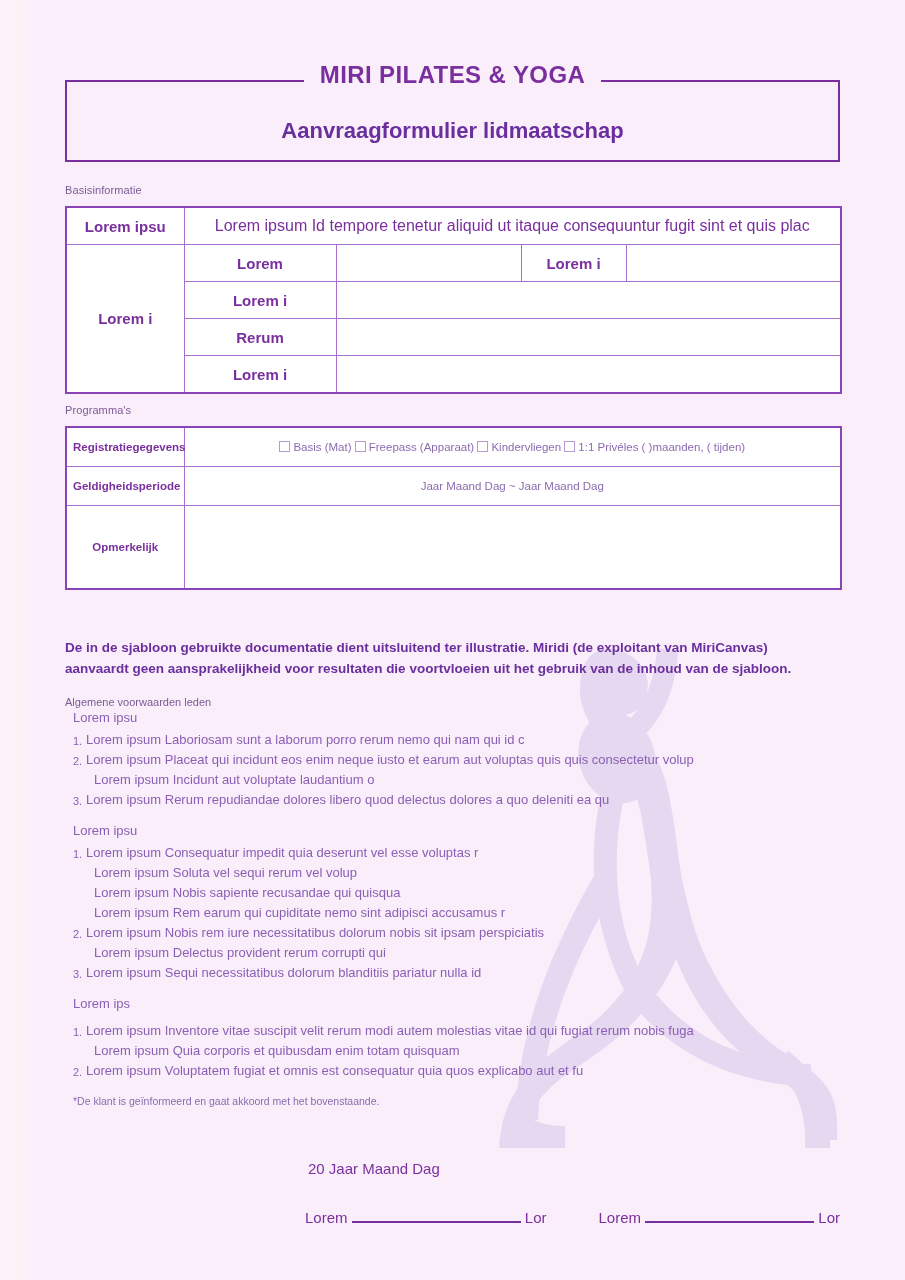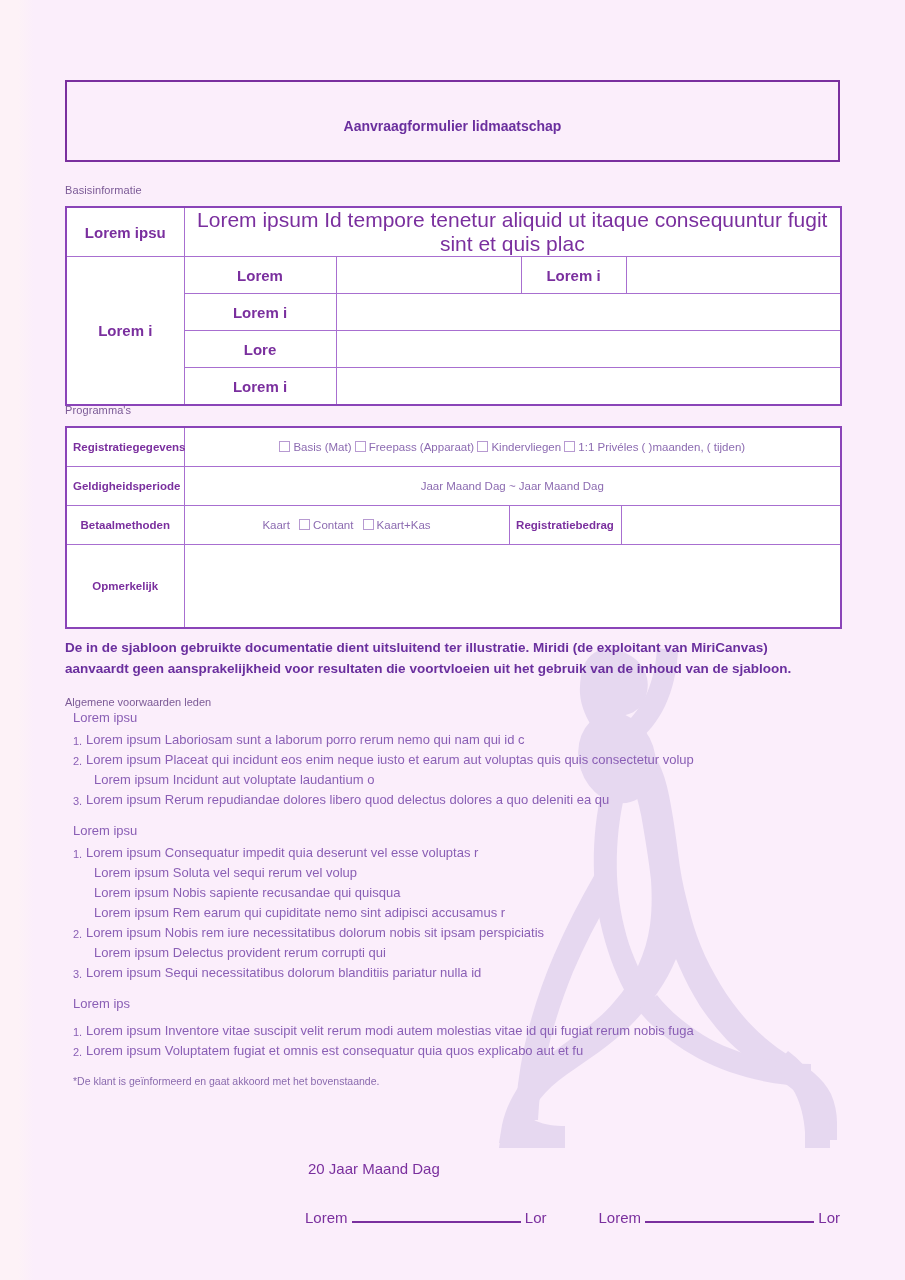--- a/index.html
+++ b/index.html
@@ -62,21 +62,21 @@
     font-weight: bold;
     letter-spacing: 0.4px;
     color: #7a2f9e;
     line-height: 30px;
   }
   .subtitle {
     position: absolute;
     left: 0; right: 0;
     top: 38px;
     text-align: center;
-    font-size: 14px;
+    font-size: 22px;
     font-weight: bold;
     color: #6a2f9e;
   }
 
   
   .sec-label {
     position: absolute;
     font-size: 11px;
     color: #7b5a96;
     letter-spacing: 0.1px;
@@ -95,21 +95,21 @@
     vertical-align: middle;
     text-align: center;
     padding: 0 6px;
   }
   table.doc.outer {
     border: 2px solid #8a44b8;
   }
   .t1 { left: 65px; top: 206px; width: 775px; }
   .t1 td { height: 36px; font-size: 15px; color: #7a2f9e; }
   .t1 .lbl { font-weight: bold; }
-  .t1 .wide { font-size: 21px; color: #7a2f9e; }
+  .t1 .wide { font-size: 16px; color: #7a2f9e; }
   .t1 .tall { height: 132px; font-weight: bold; }
 
   .t2 { left: 65px; top: 426px; width: 775px; }
   .t2 td { height: 38px; font-size: 11.5px; }
   .t2 .hdr {
     font-weight: bold;
     color: #7a2f9e;
     font-size: 11.5px;
     margin-top: 12px;
   }
@@ -282,20 +282,23 @@
                  L170 500 L170 478 C160 478 150 477 141 473 C133 469 127 463 123 456 Z"></path>
         <path d="M380 418 C388 426 395 435 400 445 C406 457 409 470 410 484
                  L410 500 L435 500 L435 482 C434 465 429 449 421 434
                  C414 422 404 411 393 403 Z"></path>
       </g>
     </svg>
   </div>
 
   <div class="header-wrap">
     <div class="header-box"></div>
+    <div class="brand">
+      <span class="brand-text">MIRI PILATES &amp; YOGA</span>
+    </div>
     <div class="subtitle">Aanvraagformulier lidmaatschap</div>
   </div>
 
   <div class="sec-label" style="left:65px; top:184px;">Basisinformatie</div>
 
   <table class="doc outer t1">
     <colgroup>
       <col style="width:118px">
         <col style="width:152px">
         <col style="width:185px">
@@ -312,21 +315,21 @@
         <td class="lbl">Lorem</td>
         <td></td>
         <td class="lbl">Lorem i</td>
         <td></td>
       </tr>
       <tr>
         <td class="lbl">Lorem i</td>
         <td colspan="3"></td>
       </tr>
       <tr>
-        <td class="lbl">Lore</td>
+        <td class="lbl">Rerum</td>
         <td colspan="3"></td>
       </tr>
       <tr>
         <td class="lbl">Lorem i</td>
         <td colspan="3"></td>
       </tr>
     </tbody>
   </table>
 
   <div class="sec-label" style="left:65px; top:404px;">Programma's</div>
@@ -346,30 +349,20 @@
           <span class="chk"></span><span>Freepass (Apparaat)</span>
           <span class="chk"></span><span>Kindervliegen</span>
           <span class="chk"></span><span>1:1 Privéles ( )maanden, ( tijden)</span>
         </td>
       </tr>
       <tr>
         <td class="hdr">Geldigheidsperiode</td>
         <td class="val" colspan="3">Jaar Maand Dag ~ Jaar Maand Dag</td>
       </tr>
       <tr>
-        <td class="hdr">Betaalmethoden</td>
-        <td class="val">
-          <span>Kaart</span>
-          <span class="chk" style="margin-left:6px"></span><span>Contant</span>
-          <span class="chk" style="margin-left:6px"></span><span>Kaart+Kas</span>
-        </td>
-        <td class="hdr">Registratiebedrag</td>
-        <td class="val"></td>
-      </tr>
-      <tr>
         <td class="hdr note-lbl">Opmerkelijk</td>
         <td class="val" colspan="3"></td>
       </tr>
     </tbody>
   </table>
 
   <div class="disclaimer">De in de sjabloon gebruikte documentatie dient uitsluitend ter illustratie. Miridi (de exploitant van MiriCanvas) aanvaardt geen aansprakelijkheid voor resultaten die voortvloeien uit het gebruik van de inhoud van de sjabloon.</div>
 
   <div class="terms">
     <div class="terms-head">Algemene voorwaarden leden</div>
@@ -410,20 +403,21 @@
       </div>
 
     <div class="gap"></div>
 
     <div class="grp-title">Lorem ips</div>
     <div class="gap" style="height:5px"></div>
     <div class="li">
         <span class="num">1.</span>
         <span class="txt">Lorem ipsum Inventore vitae suscipit velit rerum modi autem molestias vitae id qui fugiat rerum nobis fuga</span>
       </div>
+    <div class="sub">Lorem ipsum Quia corporis et quibusdam enim totam quisquam</div>
     <div class="li">
         <span class="num">2.</span>
         <span class="txt">Lorem ipsum Voluptatem fugiat et omnis est consequatur quia quos explicabo aut et fu</span>
       </div>
 
     <div class="consent">*De klant is geïnformeerd en gaat akkoord met het bovenstaande.</div>
   </div>
 
   <div class="date-line">20 Jaar Maand Dag</div>
 

